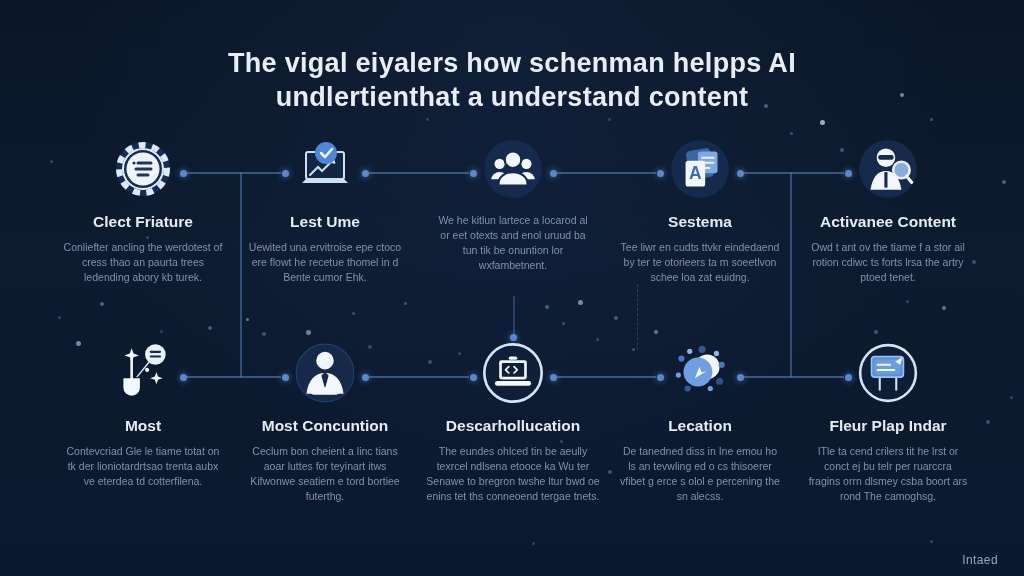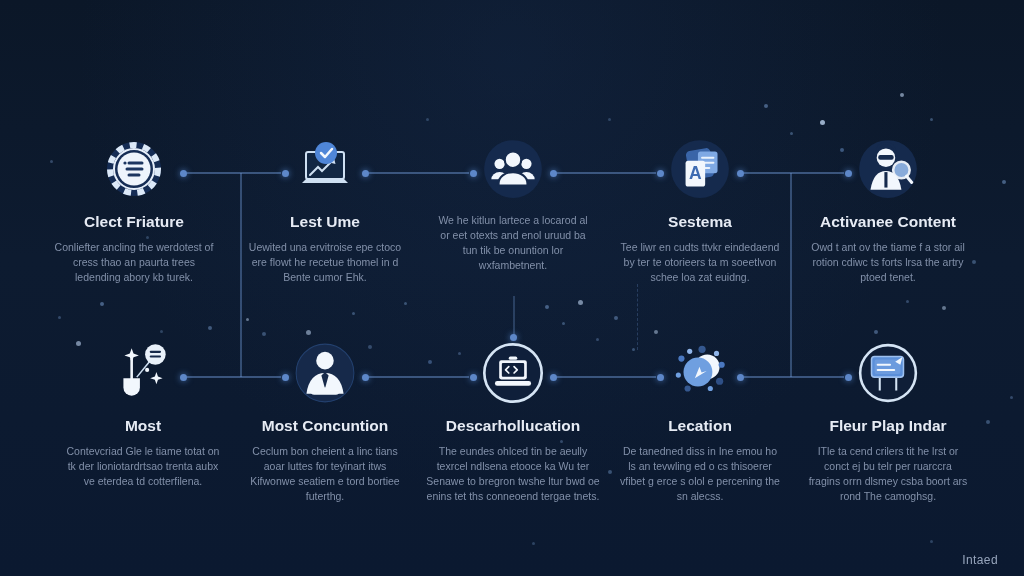--- a/index.html
+++ b/index.html
@@ -32,20 +32,24 @@
   .row1{top:134px;}
   .row2{top:338px;}
   .footer-label{position:absolute;right:26px;bottom:9px;color:#97a5bc;font-size:12px;letter-spacing:.4px;}
   svg{display:block;}
 </style>
 </head>
 <body>
 
 <div class="canvas">
 
+  <div class="heading">
+    <div>The vigal eiyalers how schenman helpps AI</div>
+    <div>undlertienthat a understand content</div>
+  </div>
 
   <div id="decor">
       <div class="bg-dot" style="left: 820px; top: 120px; width: 5px; height: 5px; background: rgb(188, 210, 238); opacity: 0.8;"></div>
       <div class="bg-dot" style="left: 764px; top: 104px; width: 4px; height: 4px; background: rgb(126, 164, 216); opacity: 0.5;"></div>
       <div class="bg-dot" style="left: 790px; top: 132px; width: 3px; height: 3px; background: rgb(126, 164, 216); opacity: 0.4;"></div>
       <div class="bg-dot" style="left: 840px; top: 148px; width: 4px; height: 4px; background: rgb(107, 147, 204); opacity: 0.5;"></div>
       <div class="bg-dot" style="left: 860px; top: 166px; width: 3px; height: 3px; background: rgb(107, 147, 204); opacity: 0.35;"></div>
       <div class="bg-dot" style="left: 900px; top: 93px; width: 4px; height: 4px; background: rgb(188, 210, 238); opacity: 0.6;"></div>
       <div class="bg-dot" style="left: 930px; top: 118px; width: 3px; height: 3px; background: rgb(126, 164, 216); opacity: 0.4;"></div>
       <div class="bg-dot" style="left: 972px; top: 260px; width: 4px; height: 4px; background: rgb(126, 164, 216); opacity: 0.4;"></div>
@@ -109,21 +113,21 @@
       <div class="hline" style="left: 744px; top: 376.25px; width: 100px;"></div>
       <div class="cdot" style="left: 736.5px; top: 373.5px;"></div>
       <div class="cdot" style="left: 844.5px; top: 373.5px;"></div>
       <div class="vline" style="left: 240px; top: 173px; height: 204px;"></div>
       <div class="vline" style="left: 790px; top: 173px; height: 204px;"></div>
       <div class="vline" style="left: 513px; top: 296px; height: 42px; opacity: 0.7;"></div>
       <div class="cdot" style="left: 509.5px; top: 334px;"></div>
       <div class="vline dashed" style="left: 637px; top: 284px; height: 66px;"></div>
     </div>
 
-  <div class="item row1" style="left:42px">
+  <div class="item row1" style="left:51px">
     <div class="icon-wrap">
       <svg width="64" height="64" viewBox="0 0 64 64">
         <circle cx="32" cy="32" r="27" fill="#17305c" opacity="0.85"></circle>
         <circle cx="32" cy="32" r="24" fill="none" stroke="#dce9f8" stroke-width="6" stroke-dasharray="7 6.5"></circle>
         <circle cx="32" cy="32" r="20" fill="none" stroke="#e6effb" stroke-width="2"></circle>
         <circle cx="32" cy="32" r="16.5" fill="#eef4fc"></circle>
         <g stroke="#1c3560" stroke-width="3" stroke-linecap="round">
           <line x1="27" y1="26" x2="40" y2="26"></line>
           <line x1="25" y1="32" x2="40" y2="32"></line>
           <line x1="27" y1="38" x2="37" y2="38"></line>

